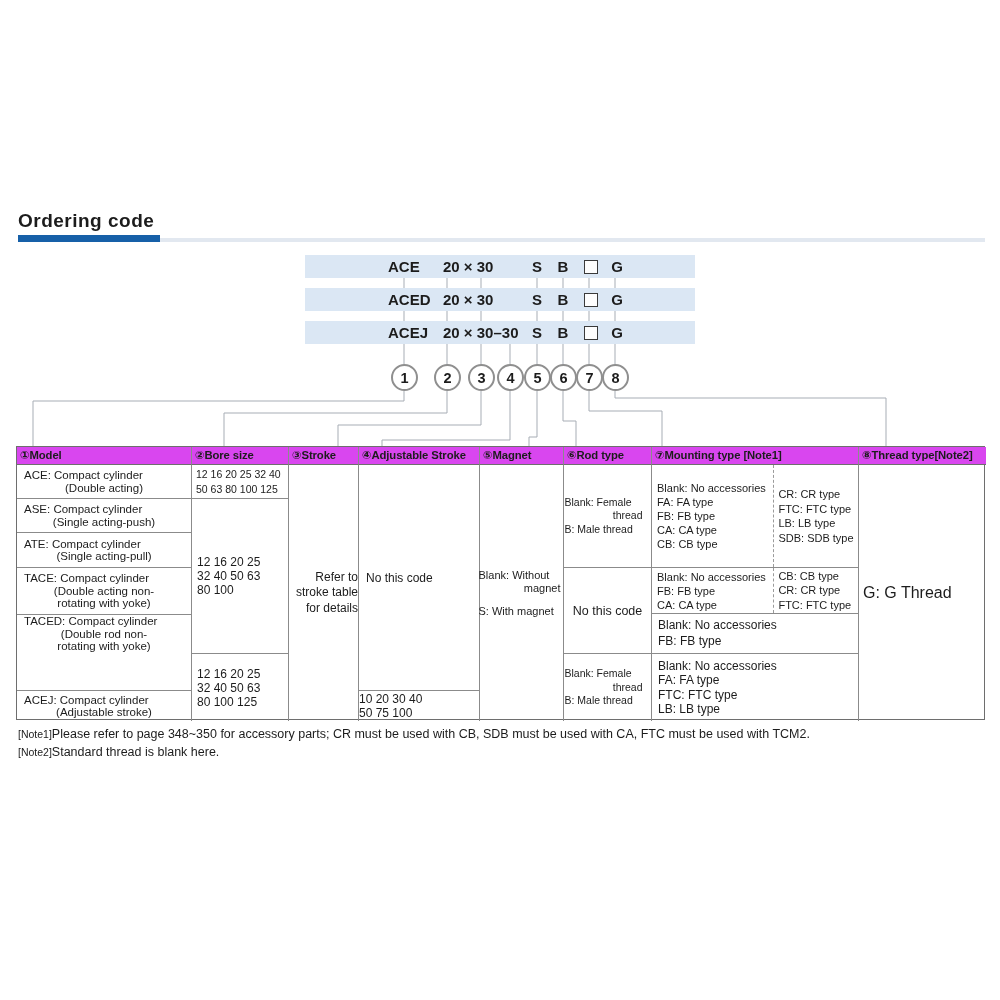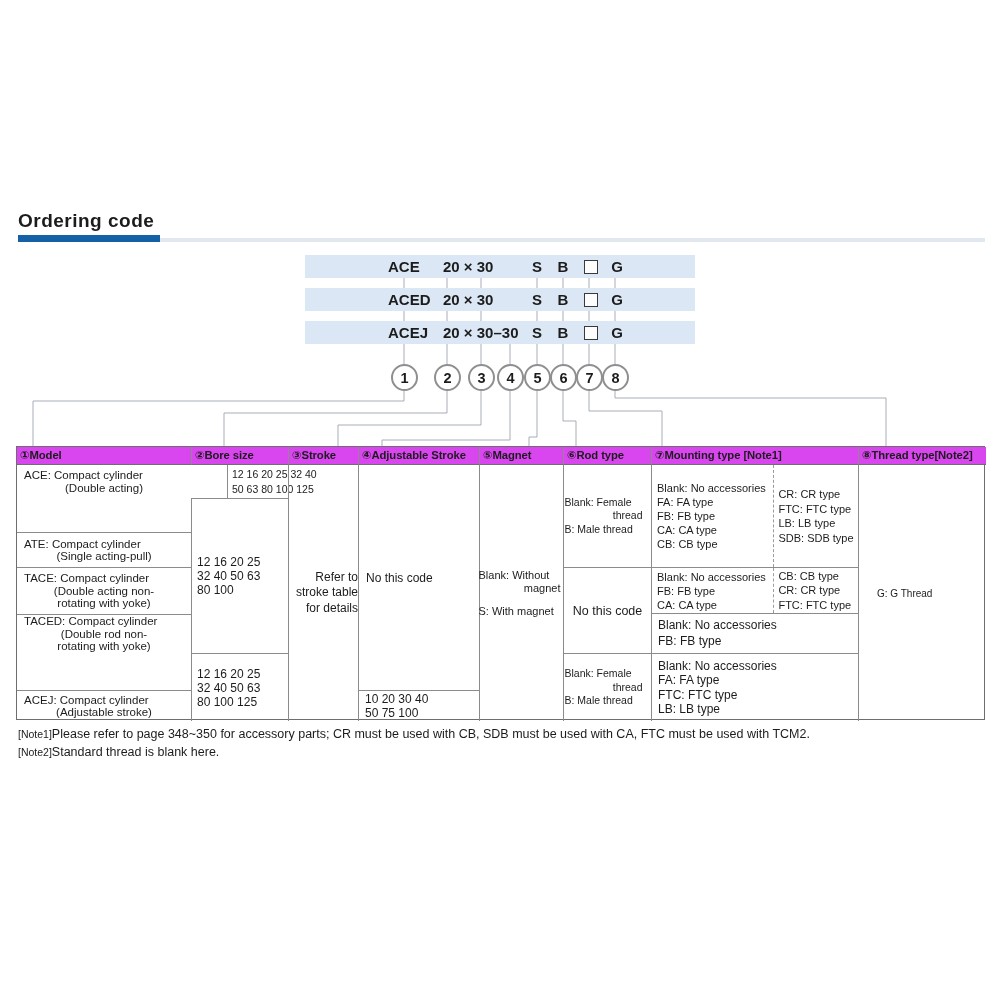--- a/index.html
+++ b/index.html
@@ -33,39 +33,39 @@
   
   .tbl{left:16px;top:446px;width:969px;height:274px;border:1px solid #6e6e6e;box-sizing:border-box;}
   .cell{position:absolute;box-sizing:border-box;display:flex;flex-direction:column;justify-content:center;}
   .bt{border-top:1px solid #8b8b8b;}
   .bl{border-left:1px solid #8b8b8b;}
   .hdr{height:18px;top:0;background:#d946ef;border-bottom:1px solid #6e6e6e;font-weight:bold;
        font-size:11.3px;letter-spacing:-.1px;justify-content:center;padding-left:3px;white-space:nowrap;overflow:hidden;}
   .cell-model{font-size:11.5px;line-height:12.5px;}
   .cell-model > div{text-align:center;}
   .cell-model > div:first-child{text-align:left;padding-left:7px;}
-  .bore1{font-size:10.5px;line-height:14.5px;padding-left:4px;white-space:nowrap;margin-left:36px;}
+  .bore1{font-size:10.5px;line-height:14.5px;padding-left:4px;white-space:nowrap;}
   .bore{font-size:12px;line-height:14px;padding-left:5px;white-space:nowrap;}
   .stroke{font-size:12px;line-height:15.5px;text-align:center;}
   .nocode{font-size:12px;padding-left:7px;}
-  .adj2{font-size:12px;line-height:14px;padding-left:6px;}
+  .adj2{font-size:12px;line-height:14px;}
   .magnet{font-size:11px;line-height:13px;align-items:center;}
   .magnet .blk{width:86px;}
   .magnet .r{text-align:right;padding-right:4px;}
   .magnet .gap{height:10px;}
   .rodc{font-size:10.5px;line-height:13.5px;align-items:center;}
   .rodc .blk{width:86px;}
   .rodc .r{text-align:right;padding-right:8px;}
   .rod-no{font-size:12.5px;text-align:center;}
   .mnt{flex-direction:row !important;}
   .mnt .sub{display:flex;flex-direction:column;justify-content:center;box-sizing:border-box;}
   .mnt .subL{width:122px;font-size:11px;line-height:14px;padding-left:5px;white-space:nowrap;}
   .mnt .subR{width:85px;font-size:11px;line-height:14.5px;padding-left:4px;border-left:1px dashed #9b9b9b;white-space:nowrap;}
   .mnt2l{font-size:12px;line-height:15.5px;padding-left:6px;}
-  .thread{font-size:10px;padding-left:18px;}
+  .thread{font-size:16px;padding-left:4px;}
 
   
   .note{left:18px;width:965px;font-size:12.5px;white-space:nowrap;}
   .note .lbl{font-size:10.5px;}
 </style>
 </head>
 <body>
 
 <div class="abs title">Ordering code</div>
 <div class="abs rule-light"></div>
@@ -182,20 +182,24 @@
       <span>⑦Mounting type [Note1]</span>
     </div>
   <div class="cell hdr bl" style="left:841px;width:128px;">
       <span>⑧Thread type[Note2]</span>
     </div>
 
   <div class="cell cell-model" style="left:0;top:18px;width:174px;height:33px;">
     <div>ACE: Compact cylinder</div>
     <div>(Double acting)</div>
   </div>
+  <div class="cell cell-model bt" style="left:0;top:51px;width:174px;height:34px;">
+    <div>ASE: Compact cylinder</div>
+    <div>(Single acting-push)</div>
+  </div>
   <div class="cell cell-model bt" style="left:0;top:85px;width:174px;height:35px;">
     <div>ATE: Compact cylinder</div>
     <div>(Single acting-pull)</div>
   </div>
   <div class="cell cell-model bt" style="left:0;top:120px;width:174px;height:47px;">
     <div>TACE: Compact cylinder</div>
     <div>(Double acting non-</div>
     <div>rotating with yoke)</div>
   </div>
   <div class="cell cell-model bt" style="left:0;top:167px;width:174px;height:39px;">

